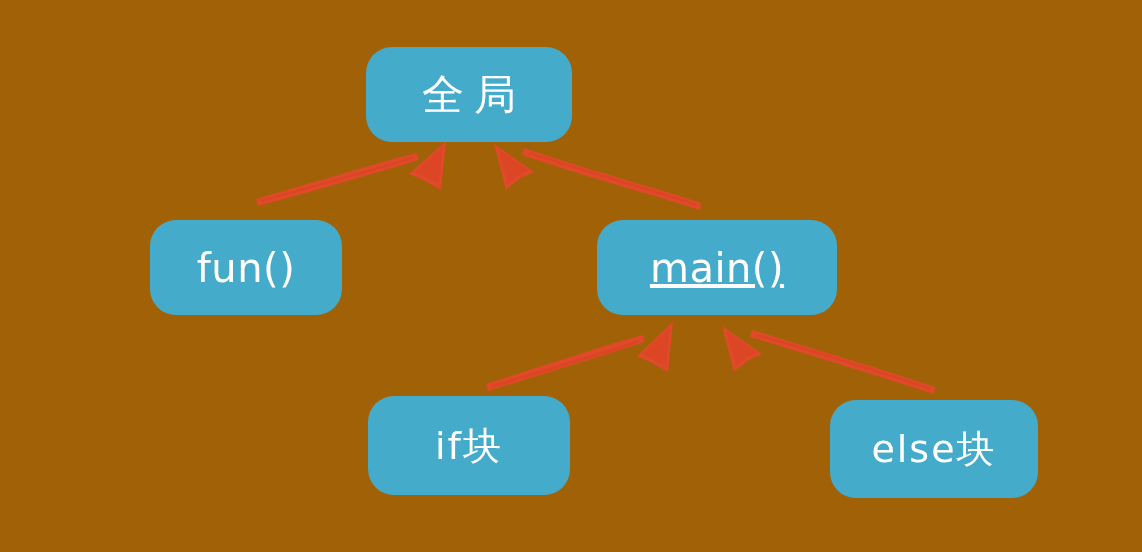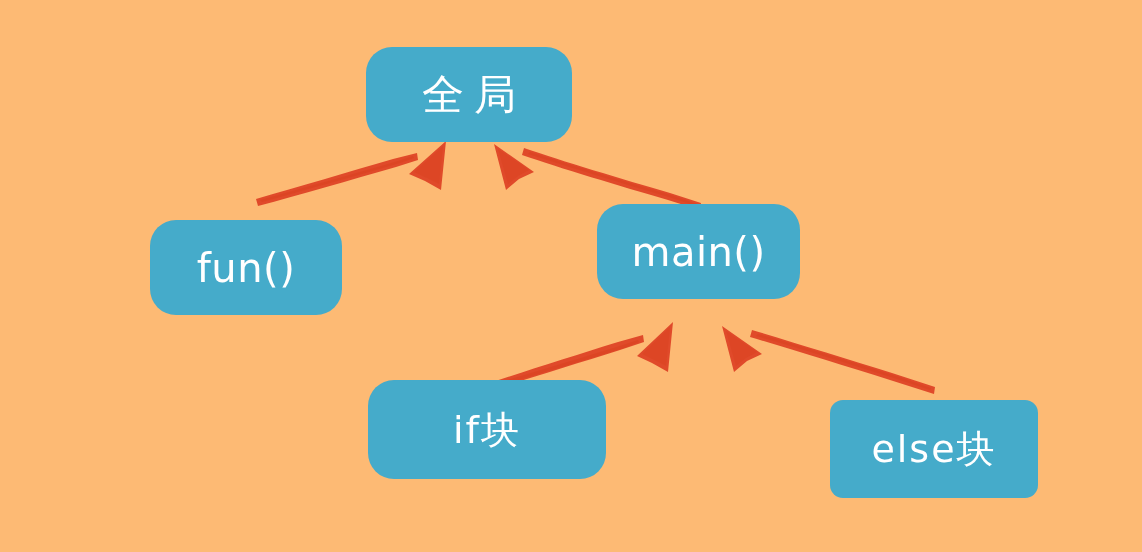--- a/index.html
+++ b/index.html
@@ -8,21 +8,21 @@
     padding: 0;
     background: #ffffff;
   }
   body {
     font-family: "DejaVu Sans", "Liberation Sans", sans-serif;
   }
   #canvas {
     position: relative;
     width: 1142px;
     height: 552px;
-    background: #fdba74;
+    background: #a16207;
     overflow: hidden;
   }
   #arrow-layer {
     position: absolute;
     left: 0;
     top: 0;
     width: 1142px;
     height: 552px;
     pointer-events: none;
   }
@@ -54,34 +54,34 @@
     letter-spacing: 10px;
     text-indent: 10px;
   }
   #node-fun {
     left: 150px;  top: 220px; width: 192px; height: 95px;
   }
   #node-fun .node-label {
     font-size: 40px;
   }
   #node-main {
-    left: 597px;  top: 204px; width: 203px; height: 95px;
+    left: 597px;  top: 220px; width: 240px; height: 95px; text-decoration: underline;
   }
   #node-main .node-label {
     font-size: 40px;
   }
   #node-if {
-    left: 368px;  top: 380px; width: 238px; height: 99px;
+    left: 368px;  top: 396px; width: 202px; height: 99px;
   }
   #node-if .node-label {
     font-size: 38px;
     letter-spacing: 2px;
   }
   #node-else {
-    left: 830px;  top: 400px; width: 208px; height: 98px; border-radius: 13px;
+    left: 830px;  top: 400px; width: 208px; height: 98px;
   }
   #node-else .node-label {
     font-size: 38px;
     letter-spacing: 2px;
   }
 </style>
 </head>
 <body>
 
 <div id="canvas">

